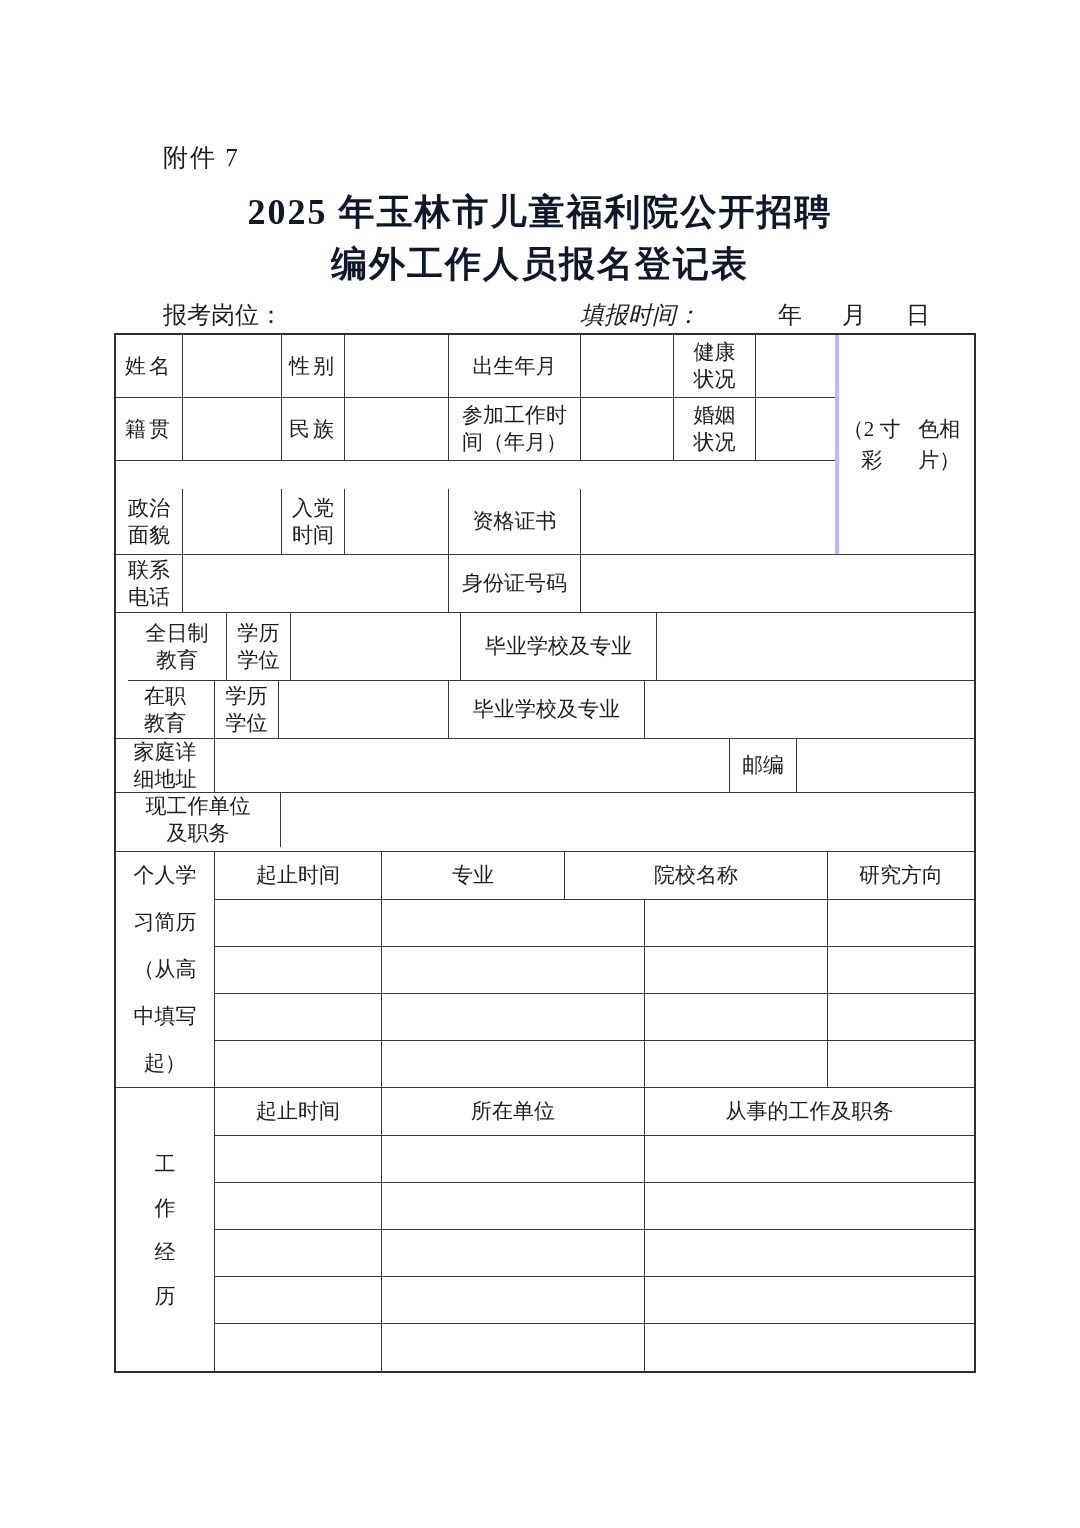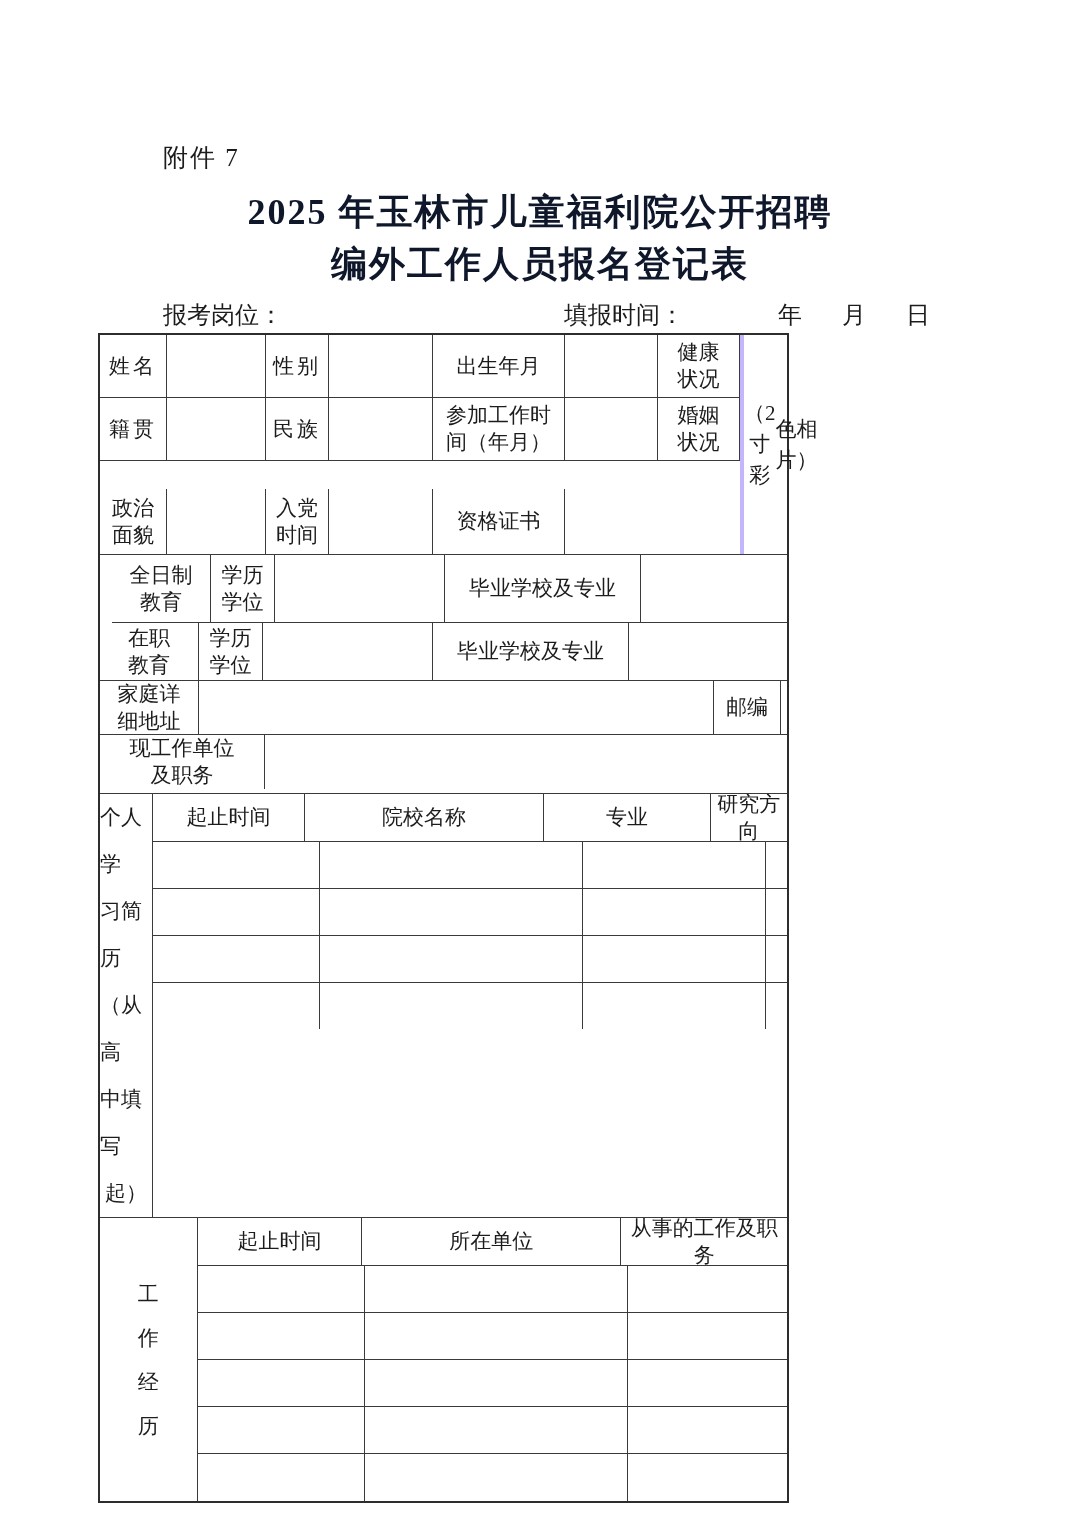--- a/index.html
+++ b/index.html
@@ -13,28 +13,28 @@
     position:absolute; left:163px; top:141px; font-size:25px; letter-spacing:2px;
   }
   .title-line {
     position:absolute; left:0; width:1080px; text-align:center;
     font-weight:bold; font-size:36px; letter-spacing:2px; color:#0f172a;
   }
   .title-1 { top:188px; }
   .title-2 { top:240px; }
   .meta { position:absolute; left:0; top:299px; width:1080px; height:34px; font-size:24px; }
   .meta .pos-label  { position:absolute; left:163px; }
-  .meta .time-label { position:absolute; left:564px; }
+  .meta .time-label { position:absolute; left:580px;font-style:italic; }
   .meta .unit-y { position:absolute; left:778px; }
   .meta .unit-m { position:absolute; left:842px; }
   .meta .unit-d { position:absolute; left:906px; }
 
   
   .tbl {
-    position:absolute; left:98px; top:333px; width:691px;
+    position:absolute; left:114px; top:333px; width:862px;
     border:2px solid #2d2d2d; background:#ffffff;
     font-size:21px; line-height:27px;
   }
   .row { display:flex; border-bottom:1px solid #3a3a3a; }
   .row.nb { border-bottom:none; }
   .c {
     display:flex; flex-direction:column; align-items:center; justify-content:center;
     text-align:center; border-right:1px solid #3a3a3a; overflow:hidden;
   }
   .c.last { flex:1 1 auto; border-right:none; }
@@ -132,20 +132,29 @@
           <div class="c w132">资格证书</div>
           <div class="c last"></div>
         </div>
       </div>
       <div class="photo-cell">
         <div>（2 寸彩</div>
         <div>色相片）</div>
       </div>
     </div>
 
+    <div class="row h58">
+      <div class="c w67">
+        <div>联系</div>
+        <div>电话</div>
+      </div>
+      <div class="c w266"></div>
+      <div class="c w132">身份证号码</div>
+      <div class="c last"></div>
+    </div>
 
     <div class="row h68">
       <div class="c w99">
         <div>全日制</div>
         <div>教育</div>
       </div>
       <div class="c w64">
         <div>学历</div>
         <div>学位</div>
       </div>
@@ -190,22 +199,22 @@
       <div class="vlabel study">
         <div>个人学</div>
         <div>习简历</div>
         <div>（从高</div>
         <div>中填写</div>
         <div>起）</div>
       </div>
       <div class="sec-right">
         <div class="row h48">
           <div class="c w167">起止时间</div>
+          <div class="c w183">专业</div>
           <div class="c w263">院校名称</div>
-          <div class="c w183">专业</div>
           <div class="c last">研究方向</div>
         </div>
         <div class="row h47">
           <div class="c w167"></div>
           <div class="c w263"></div>
           <div class="c w183"></div>
           <div class="c last"></div>
         </div>
         <div class="row h47">
           <div class="c w167"></div>

